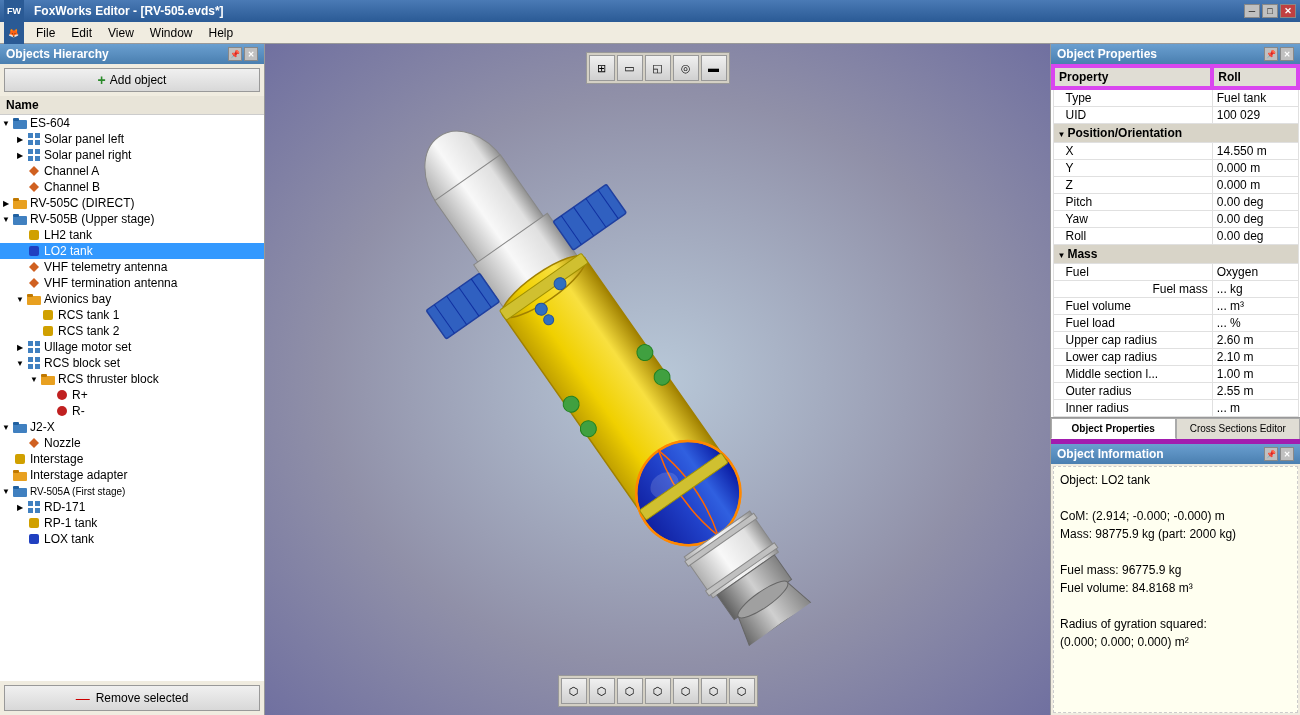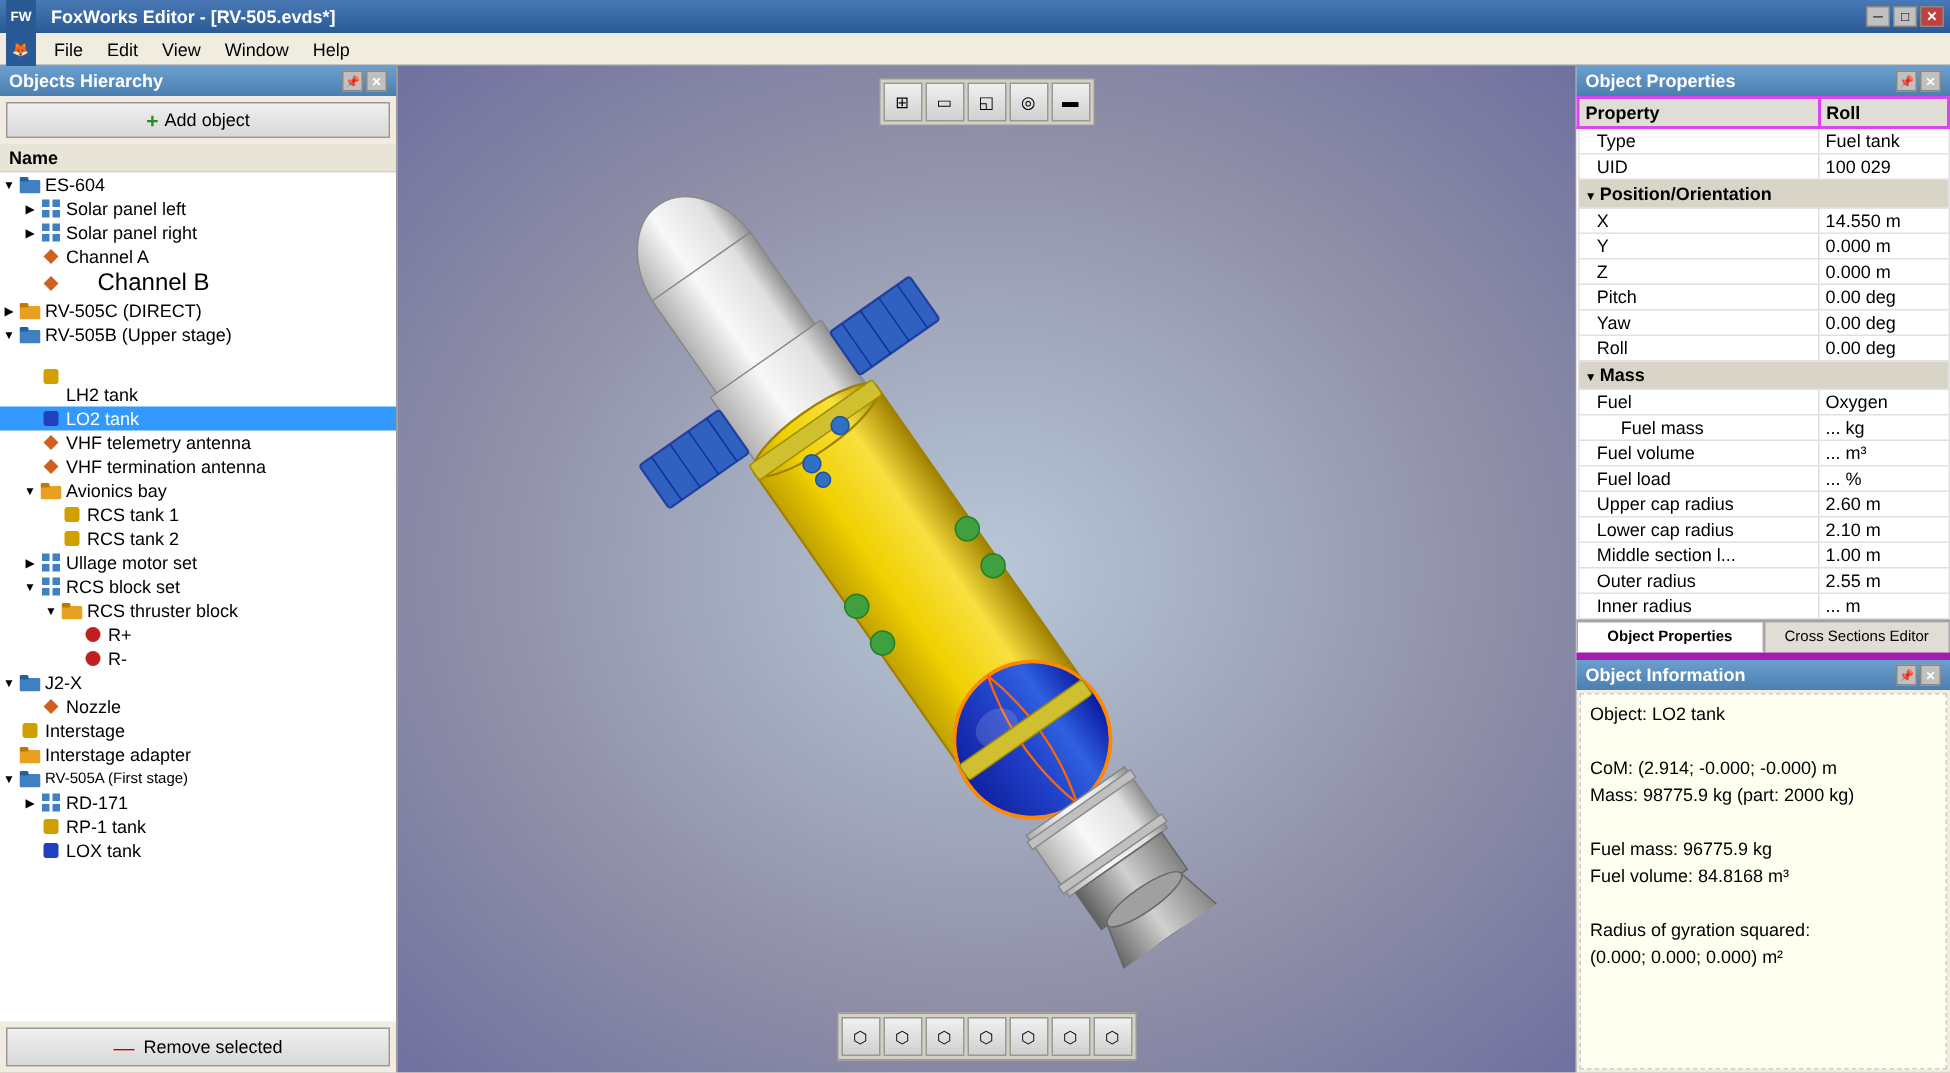--- a/index.html
+++ b/index.html
@@ -222,21 +222,21 @@
     }
     .props-table {
       width: 100%;
       border-collapse: collapse;
       font-size: 11px;
       background: white;
     }
     .props-table th {
       background: #e0ddd4;
       padding: 2px 4px;
-      border: 2px solid #d946ef;
+      border: 4px solid #d946ef;
       text-align: left;
       font-weight: bold;
     }
     .props-table td {
       padding: 1px 4px;
       border: 1px solid #e0e0e0;
     }
     .props-group-row { background: #d8d4c8 !important; font-weight: bold; }
     .props-group-row td { padding: 2px 4px; }
 
@@ -375,21 +375,21 @@
           <span style="font-size: 12px;">Channel A</span>
         </div>
         <div class="tree-item">
           <span class="tree-indent"></span>
           <span class="tree-arrow"></span>
           <span class="tree-icon" style="color: rgb(208, 96, 32);">
             <svg width="12" height="12" viewBox="0 0 12 12">
               <path d="M6 1 L11 6 L6 11 L1 6 Z" fill="#d06020"></path>
             </svg>
           </span>
-          <span style="font-size: 16px; margin-left: 21px;">Channel B</span>
+          <span style="font-size: 12px;">Channel B</span>
         </div>
         <div class="tree-item">
           <span class="tree-arrow">▶</span>
           <span class="tree-icon" style="color: rgb(232, 160, 32);">
             <svg width="14" height="12" viewBox="0 0 14 12">
               <rect x="0" y="3" width="14" height="9" rx="1" fill="#e8a020"></rect>
               <rect x="0" y="1" width="6" height="3" rx="1" fill="#c07800"></rect>
             </svg>
           </span>
           <span style="font-size: 12px;">RV-505C (DIRECT)</span>
@@ -405,21 +405,21 @@
           <span style="font-size: 12px;">RV-505B (Upper stage)</span>
         </div>
         <div class="tree-item">
           <span class="tree-indent"></span>
           <span class="tree-arrow"></span>
           <span class="tree-icon" style="color: rgb(192, 160, 0);">
             <svg width="12" height="12" viewBox="0 0 12 12">
               <rect x="1" y="1" width="10" height="10" rx="2" fill="#d0a000"></rect>
             </svg>
           </span>
-          <span style="font-size: 12px; margin-top: 24px;">LH2 tank</span>
+          <span style="font-size: 12px;">LH2 tank</span>
         </div>
         <div class="tree-item selected">
           <span class="tree-indent"></span>
           <span class="tree-arrow"></span>
           <span class="tree-icon" style="color: rgb(32, 64, 192);">
             <svg width="12" height="12" viewBox="0 0 12 12">
               <rect x="1" y="1" width="10" height="10" rx="2" fill="#2040c0"></rect>
             </svg>
           </span>
           <span style="font-size: 12px;">LO2 tank</span>
@@ -787,21 +787,21 @@
               <td>0.00 deg</td>
             </tr>
             <tr class="props-group-row">
               <td colspan="2"><span style="font-size:8px;margin-right:2px;">▼</span>Mass</td>
             </tr>
             <tr>
               <td style="padding-left: 12px;">Fuel</td>
               <td>Oxygen</td>
             </tr>
             <tr>
-              <td style="padding-left: 28px;">Fuel mass</td>
+              <td style="padding-left: 28px; text-align: right;">Fuel mass</td>
               <td>... kg</td>
             </tr>
             <tr>
               <td style="padding-left: 12px;">Fuel volume</td>
               <td>... m³</td>
             </tr>
             <tr>
               <td style="padding-left: 12px;">Fuel load</td>
               <td>... %</td>
             </tr>

